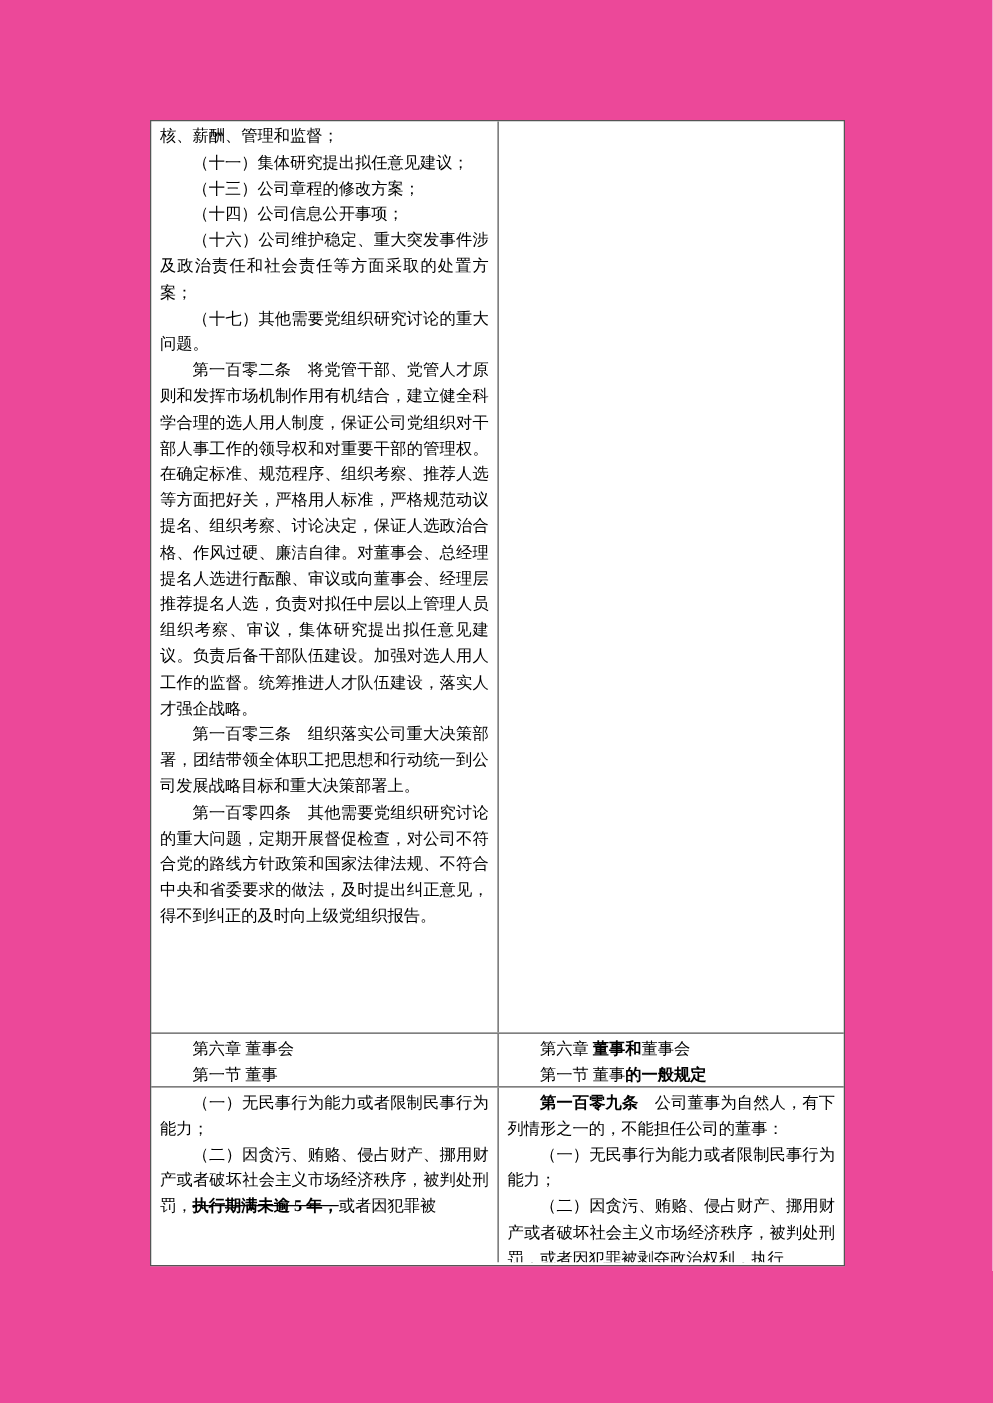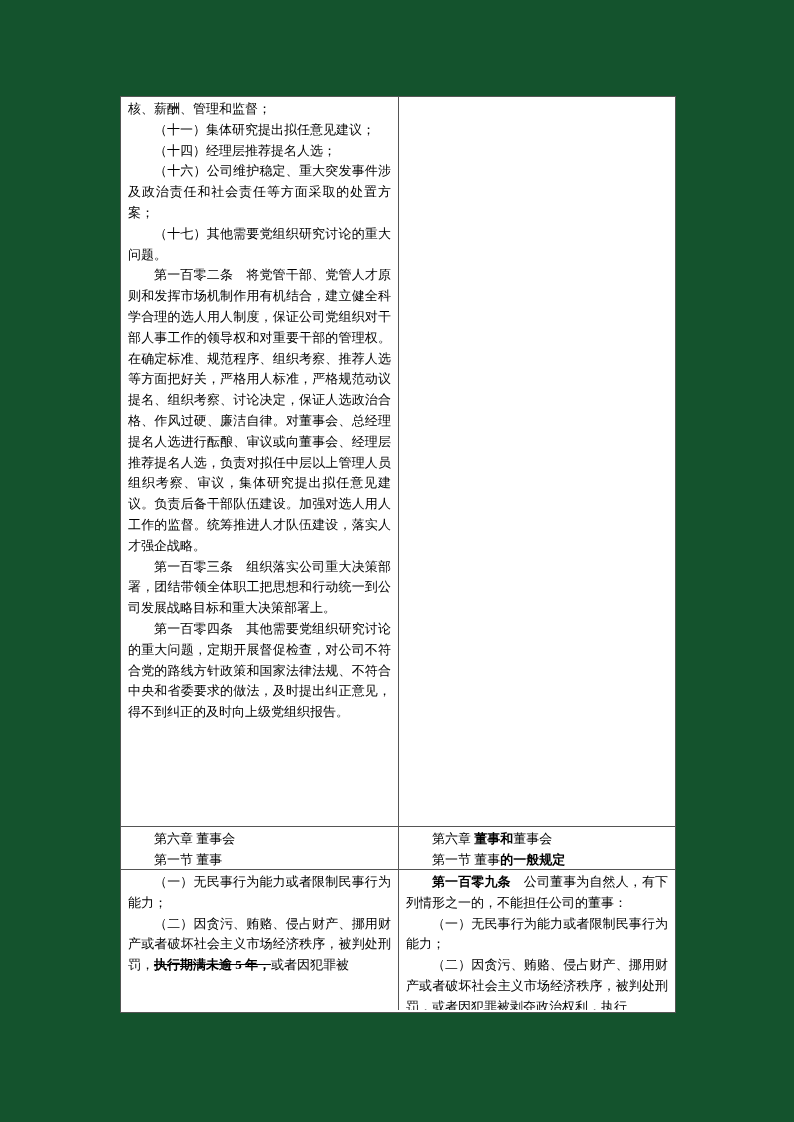--- a/index.html
+++ b/index.html
@@ -1,20 +1,20 @@
 <!DOCTYPE html>
 <html><head>
 <meta charset="utf-8">
 <style>
   html, body { margin: 0; padding: 0; }
   .page {
     position: relative;
     width: 794px;
     height: 1122px;
-    background: #14532d;
+    background: #ec4899;
     font-family: "Liberation Serif", "DejaVu Serif", serif;
     color: #000000;
     overflow: hidden;
   }
   .doc-table {
     position: absolute;
     left: 120px;
     top: 96px;
     width: 556px;
     height: 917px;
@@ -53,21 +53,22 @@
 </style>
 </head>
 <body>
 
 <div class="page">
   <div class="doc-table">
       <div class="row">
         <div class="cell">
           <p class="noindent"><span>核、薪酬、管理和监督；</span></p>
           <p class="indent"><span>（十一）集体研究提出拟任意见建议；</span></p>
-          <p class="indent"><span>（十四）经理层推荐提名人选；</span></p>
+          <p class="indent"><span>（十三）公司章程的修改方案；</span></p>
+          <p class="indent"><span>（十四）公司信息公开事项；</span></p>
           <p class="indent"><span>（十六）公司维护稳定、重大突发事件涉及政治责任和社会责任等方面采取的处置方案；</span></p>
           <p class="indent"><span>（十七）其他需要党组织研究讨论的重大问题。</span></p>
           <p class="indent"><span>第一百零二条　将党管干部、党管人才原则和发挥市场机制作用有机结合，建立健全科学合理的选人用人制度，保证公司党组织对干部人事工作的领导权和对重要干部的管理权。在确定标准、规范程序、组织考察、推荐人选等方面把好关，严格用人标准，严格规范动议提名、组织考察、讨论决定，保证人选政治合格、作风过硬、廉洁自律。对董事会、总经理提名人选进行酝酿、审议或向董事会、经理层推荐提名人选，负责对拟任中层以上管理人员组织考察、审议，集体研究提出拟任意见建议。负责后备干部队伍建设。加强对选人用人工作的监督。统筹推进人才队伍建设，落实人才强企战略。</span></p>
           <p class="indent"><span>第一百零三条　组织落实公司重大决策部署，团结带领全体职工把思想和行动统一到公司发展战略目标和重大决策部署上。</span></p>
           <p class="indent"><span>第一百零四条　其他需要党组织研究讨论的重大问题，定期开展督促检查，对公司不符合党的路线方针政策和国家法律法规、不符合中央和省委要求的做法，及时提出纠正意见，得不到纠正的及时向上级党组织报告。</span></p>
         </div>
         <div class="cell"></div>
       </div>
       <div class="row">
         <div class="cell">

